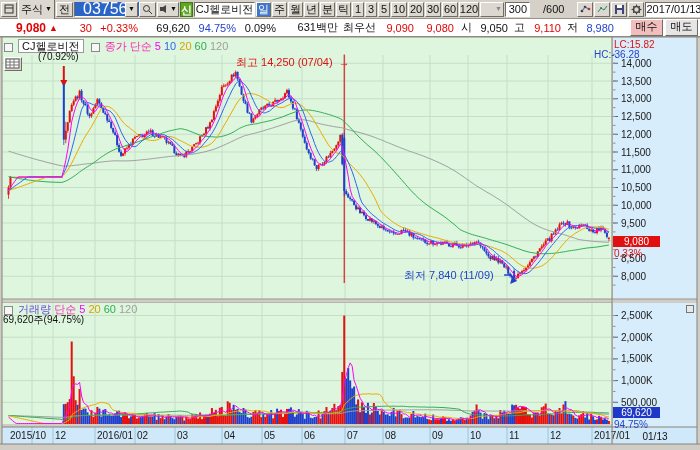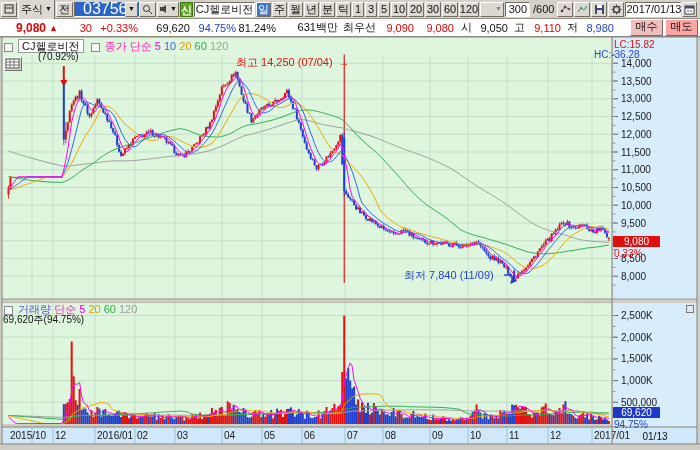--- a/index.html
+++ b/index.html
@@ -10,30 +10,30 @@
            border-bottom:1px solid #96928a;display:flex;align-items:center;gap:1px;padding:0 1px;box-sizing:border-box;}
   .tbtn{background:#dcd8d0;border:1px solid;border-color:#ffffff #716d65 #716d65 #ffffff;
         height:15px;line-height:14px;padding:0 1px;text-align:center;font-size:11px;color:#111;
         display:flex;align-items:center;justify-content:center;box-sizing:border-box;flex:0 0 auto;}
   .tinset{background:#ffffff;border:1px solid;border-color:#716d65 #ffffff #ffffff #716d65;
         height:15px;line-height:14px;box-sizing:border-box;display:flex;align-items:center;flex:0 0 auto;}
   .sel-blue{background:#2a65c8;color:#fff;padding:0 8px;font-size:16px;width:100%;text-align:center;}
   .period-active{background:#3e76c8 !important;color:#fff !important;}
   .badge-new{background:#61a525;color:#fff;font-weight:bold;width:13px;height:15px;line-height:15px;
         text-align:center;border:1px solid #3e7a10;box-sizing:border-box;flex:0 0 auto;}
-  .tlabel{padding:0 2px;flex:0 0 auto;}
+  .tlabel{padding:0 12px;flex:0 0 auto;}
   
   .quotebar{position:absolute;top:19px;left:0;width:700px;height:18px;background:#ffffff;
         border-bottom:1px solid #96928a;display:flex;align-items:center;box-sizing:border-box;font-size:11px;}
   .qb{display:inline-block;white-space:nowrap;}
   .num{text-align:right;}
   .red{color:#e00505;} .blue{color:#2343cc;}
   .trade-btn{height:15px;line-height:13px;width:31px;text-align:center;border:1px solid;
         border-color:#ffffff #716d65 #716d65 #ffffff;font-size:11px;flex:0 0 auto;}
-  .buy{background:#f2bdbd;} .sell{background:#fca5a5;}
+  .buy{background:#f2bdbd;} .sell{background:#e5e5e5;}
   
   #chart-svg{position:absolute;top:0;left:0;}
   .ov{position:absolute;white-space:nowrap;}
   .legend-sq{display:inline-block;width:7px;height:7px;border:1px solid #8a8a8a;background:#f6f6f6;
         vertical-align:middle;margin-right:2px;}
   .name-chip{border:1px solid #9a9a9a;background:#ffffff;padding:0 3px;color:#111;}
   .c5{color:#ff00ff;} .c10{color:#3366ee;} .c20{color:#d9a300;} .c60{color:#2fae54;} .c120{color:#9f9f9f;}
   .cmagenta{color:#ff22bb;} .cpurple{color:#6d49d8;}
   .marker{font-size:10px;color:#fff;text-align:center;line-height:11px;height:11px;width:47px;}
   .fs10{font-size:10px;}
@@ -166,21 +166,21 @@
   </div>
 </div>
 
 <div class="quotebar">
   <span class="qb num red" style="width:46px;font-weight:bold;font-size:12px">9,080</span>
   <span class="qb red" style="margin-left:3px;font-size:9px">▲</span>
   <span class="qb num red" style="width:34px">30</span>
   <span class="qb num red" style="width:46px">+0.33%</span>
   <span class="qb num" style="width:52px">69,620</span>
   <span class="qb num blue" style="width:46px">94.75%</span>
-  <span class="qb num" style="width:40px">81.24%</span>
+  <span class="qb num" style="width:40px">0.09%</span>
   <span class="qb num" style="width:62px">631백만</span>
   <span class="qb" style="margin-left:5px">최우선</span>
   <span class="qb num red" style="width:38px">9,090</span>
   <span class="qb num red" style="width:40px">9,080</span>
   <span class="qb" style="margin-left:7px">시</span>
   <span class="qb num" style="width:36px">9,050</span>
   <span class="qb" style="margin-left:6px">고</span>
   <span class="qb num red" style="width:36px">9,110</span>
   <span class="qb" style="margin-left:6px">저</span>
   <span class="qb num blue" style="width:36px">8,980</span>

